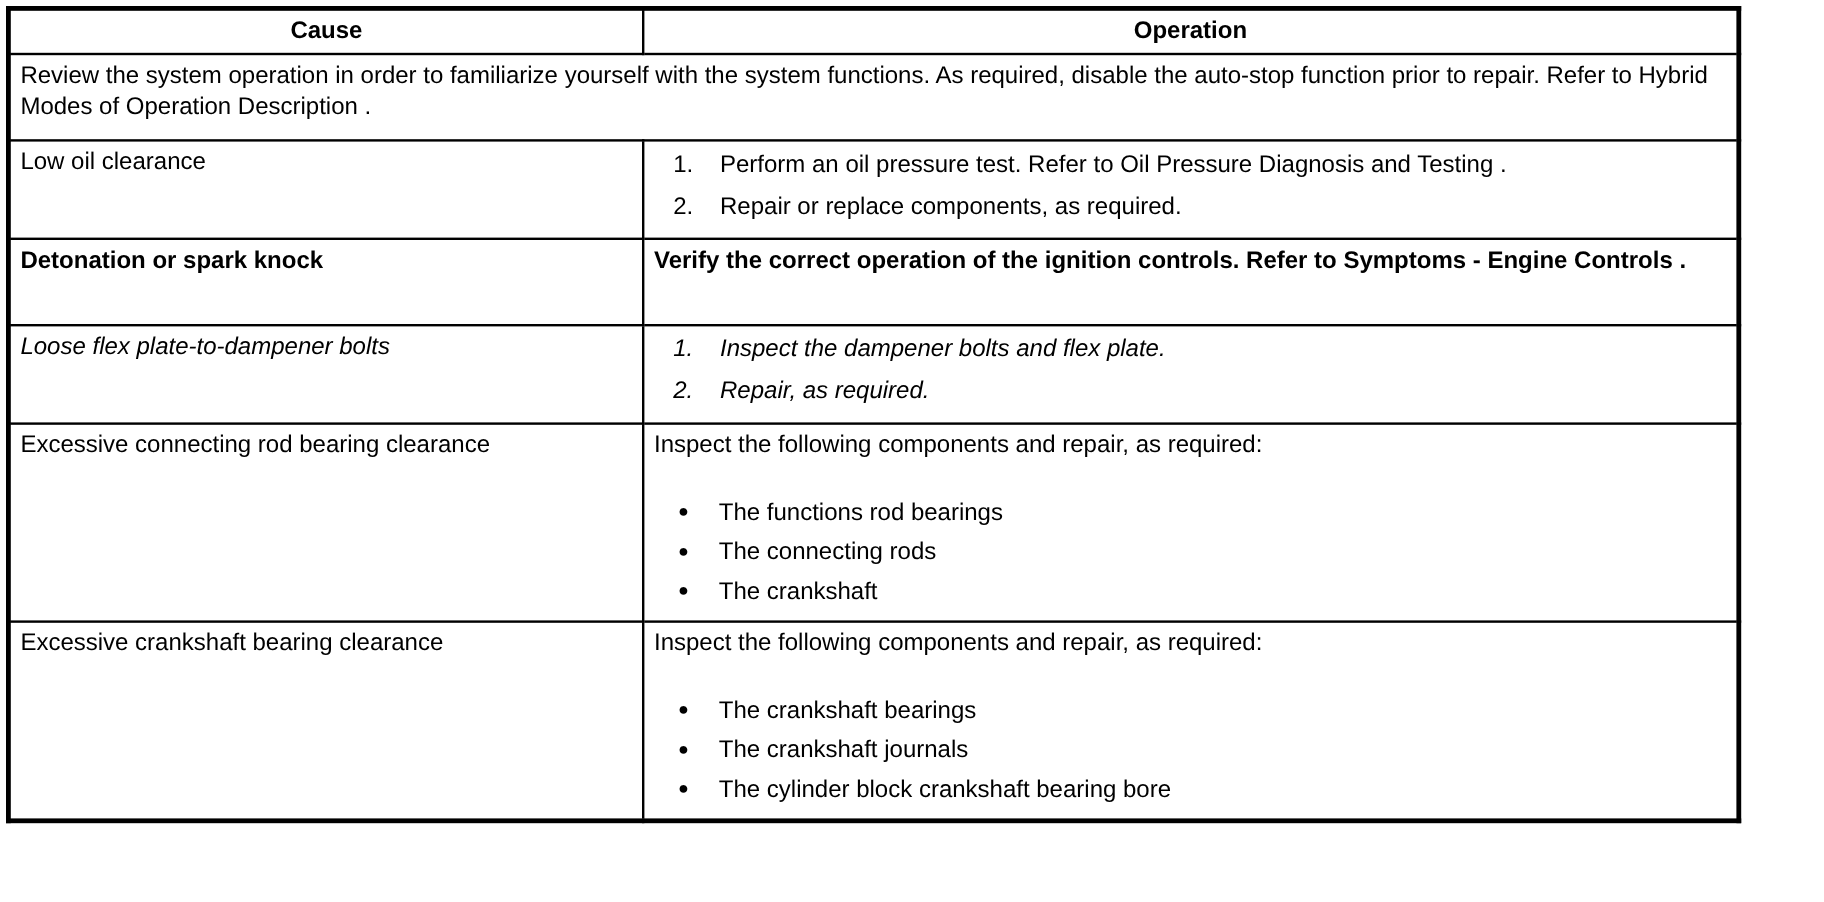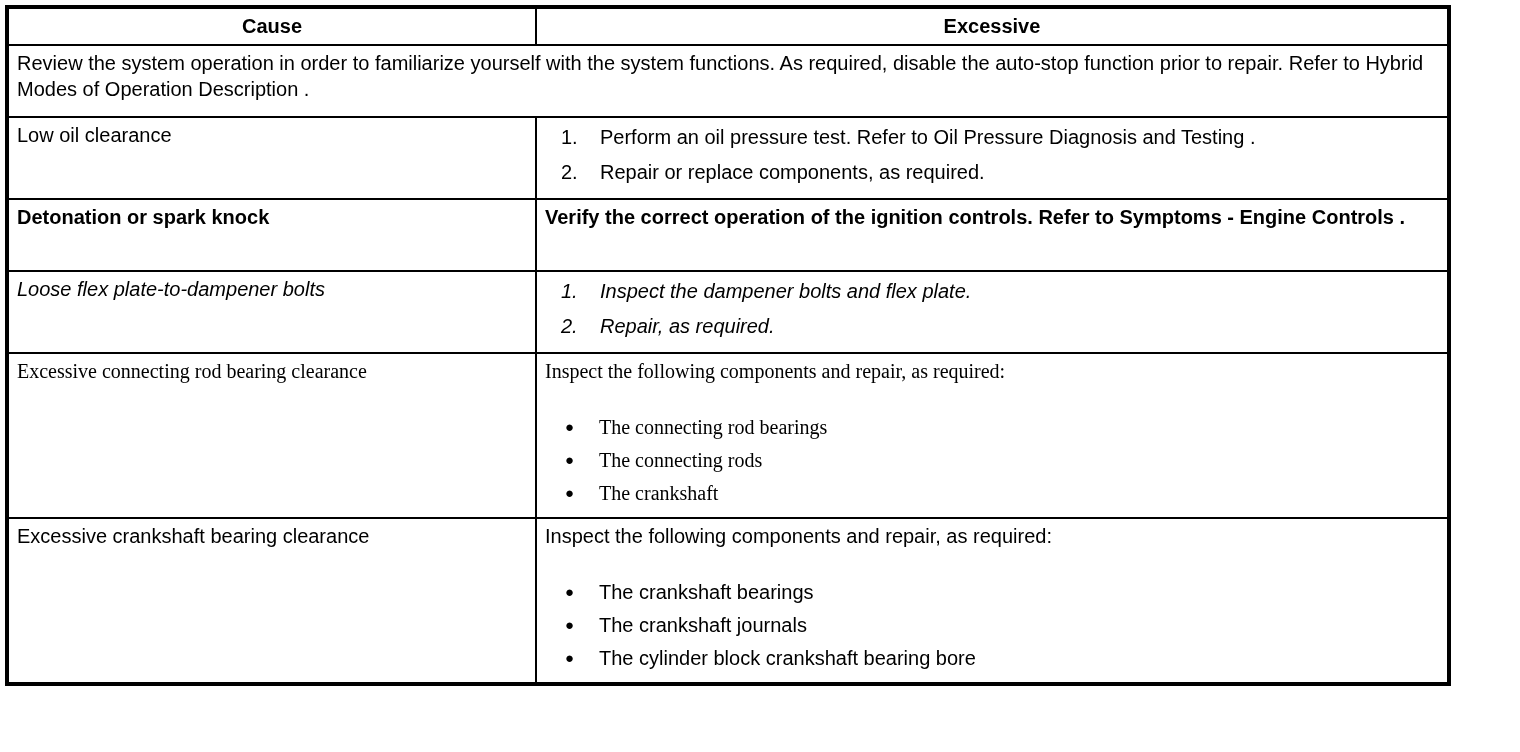--- a/index.html
+++ b/index.html
@@ -57,21 +57,21 @@
 <div class="page">
   <table class="diag">
     <colgroup>
       <col class="c-cause">
       <col class="c-corr">
     </colgroup>
 
     <tbody>
         <tr style="height:38px;">
       <th class="hdr">Cause</th>
-      <th class="hdr">Excessive</th>
+      <th class="hdr">Operation</th>
     </tr>
 
     <tr style="height:72px;">
       <td class="note-cell" colspan="2">Review the system operation in order to familiarize yourself with the system functions. As required, disable the auto-stop function prior to repair. Refer to Hybrid Modes of Operation Description .</td>
     </tr>
 
     <tr style="height:80px;">
       <td class="cause-cell">Low oil clearance</td>
       <td class="corr-cell">
         <div class="steps">
@@ -102,28 +102,28 @@
           </div>
           <div class="step">
             <span class="step-num">2.</span>
             <span class="step-text">Repair, as required.</span>
           </div>
         </div>
       </td>
     </tr>
 
 
-    <tr style="height:160px;font-family:Liberation Serif, serif;">
+    <tr style="height:160px;">
       <td class="cause-cell">Excessive connecting rod bearing clearance</td>
       <td class="corr-cell">
         <div>Inspect the following components and repair, as required:</div>
         <div class="bullets">
           <div class="bullet-item">
             <span class="bullet-glyph">●</span>
-            <span class="bullet-text">The connecting rod bearings</span>
+            <span class="bullet-text">The functions rod bearings</span>
           </div>
           <div class="bullet-item">
             <span class="bullet-glyph">●</span>
             <span class="bullet-text">The connecting rods</span>
           </div>
           <div class="bullet-item">
             <span class="bullet-glyph">●</span>
             <span class="bullet-text">The crankshaft</span>
           </div>
         </div>

